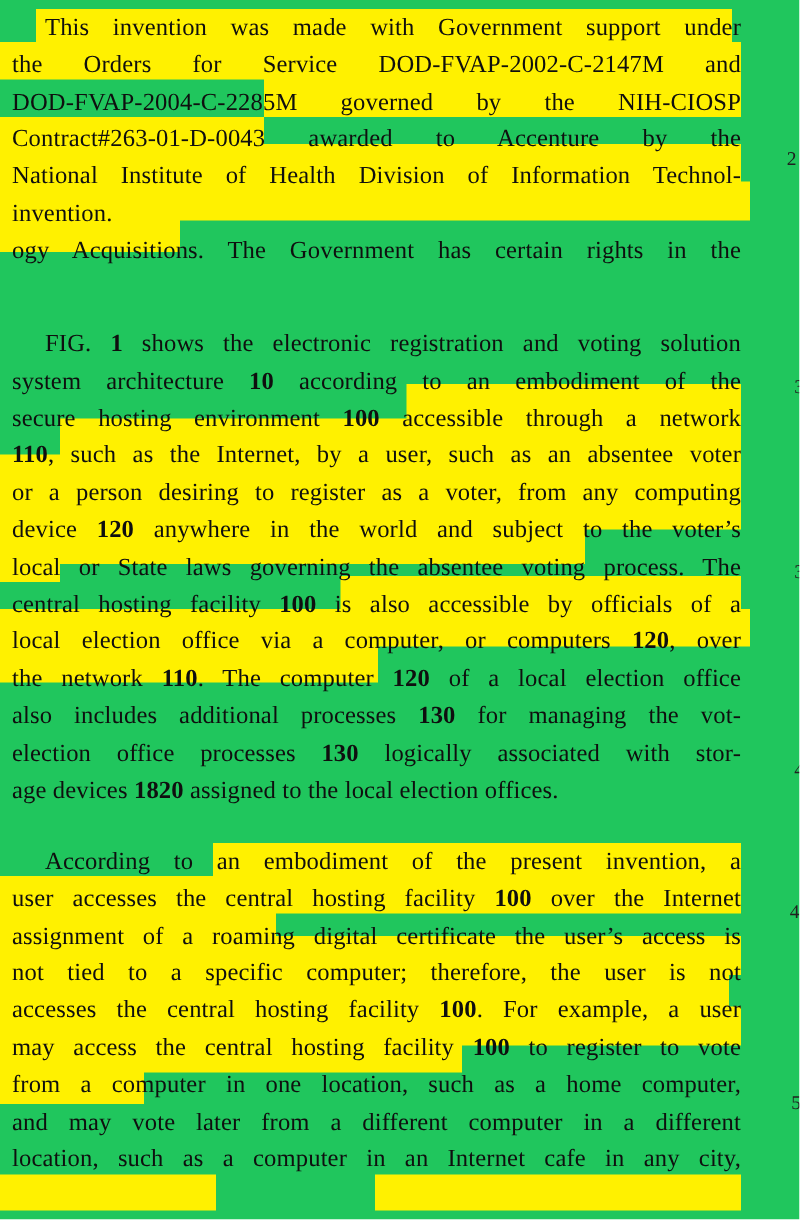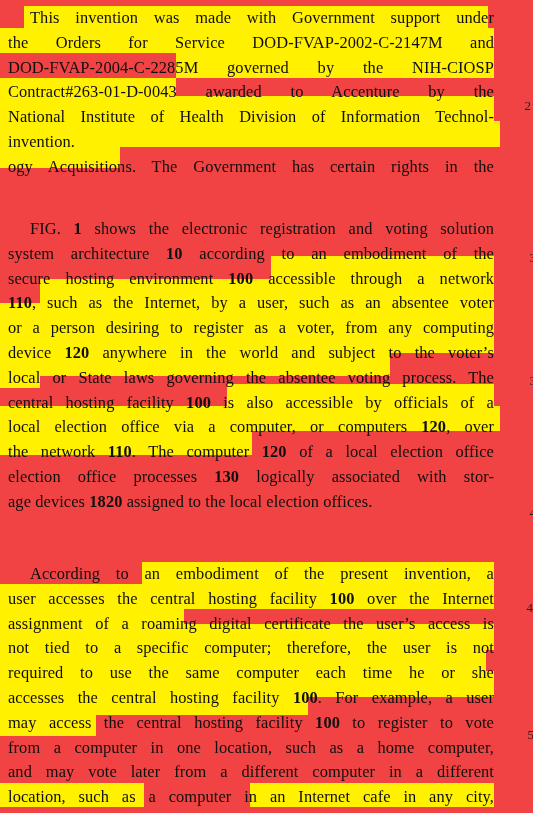--- a/index.html
+++ b/index.html
@@ -9,21 +9,21 @@
     background: #ffffff;
   }
   body {
     font-family: "Liberation Serif", "DejaVu Serif", serif;
   }
   .page {
     position: relative;
     width: 533px;
     height: 813px;
     overflow: hidden;
-    background: #ef4444;
+    background: #22c55e;
   }
   
   .hl-layer {
     position: absolute;
     left: 0; top: 0;
     width: 533px;
     height: 813px;
     pointer-events: none;
     z-index: 1;
   }
@@ -132,30 +132,30 @@
       <span class="ln jt"><span class="indent"></span>FIG. <b>1</b> shows the electronic registration and voting solution</span>
       <span class="ln jt">system architecture <b>10</b> according to an embodiment of the</span>
       <span class="ln jt">secure hosting environment <b>100</b> accessible through a network</span>
       <span class="ln jt"><b>110</b>, such as the Internet, by a user, such as an absentee voter</span>
       <span class="ln jt">or a person desiring to register as a voter, from any computing</span>
       <span class="ln jt">device <b>120</b> anywhere in the world and subject to the voter’s</span>
       <span class="ln jt">local or State laws governing the absentee voting process. The</span>
       <span class="ln jt">central hosting facility <b>100</b> is also accessible by officials of a</span>
       <span class="ln jt">local election office via a computer, or computers <b>120</b>, over</span>
       <span class="ln jt">the network <b>110</b>. The computer <b>120</b> of a local election office</span>
+      <span class="ln jt">also includes additional processes <b>130</b> for managing the vot-</span>
       <span class="ln jt">election office processes <b>130</b> logically associated with stor-</span>
       <span class="ln">age devices <b>1820</b> assigned to the local election offices.</span>
     </div>
 
     <div class="para" style="top:562px;">
       <span class="ln jt"><span class="indent"></span>According to an embodiment of the present invention, a</span>
       <span class="ln jt">user accesses the central hosting facility <b>100</b> over the Internet</span>
       <span class="ln jt">assignment of a roaming digital certificate the user’s access is</span>
       <span class="ln jt">not tied to a specific computer; therefore, the user is not</span>
-      <span class="ln jt">required to use the same computer each time he or she</span>
       <span class="ln jt">accesses the central hosting facility <b>100</b>. For example, a user</span>
       <span class="ln jt">may access the central hosting facility <b>100</b> to register to vote</span>
       <span class="ln jt">from a computer in one location, such as a home computer,</span>
       <span class="ln jt">and may vote later from a different computer in a different</span>
       <span class="ln jt">location, such as a computer in an Internet cafe in any city,</span>
     </div>
 
   </div>
 
   <div class="linenums">

